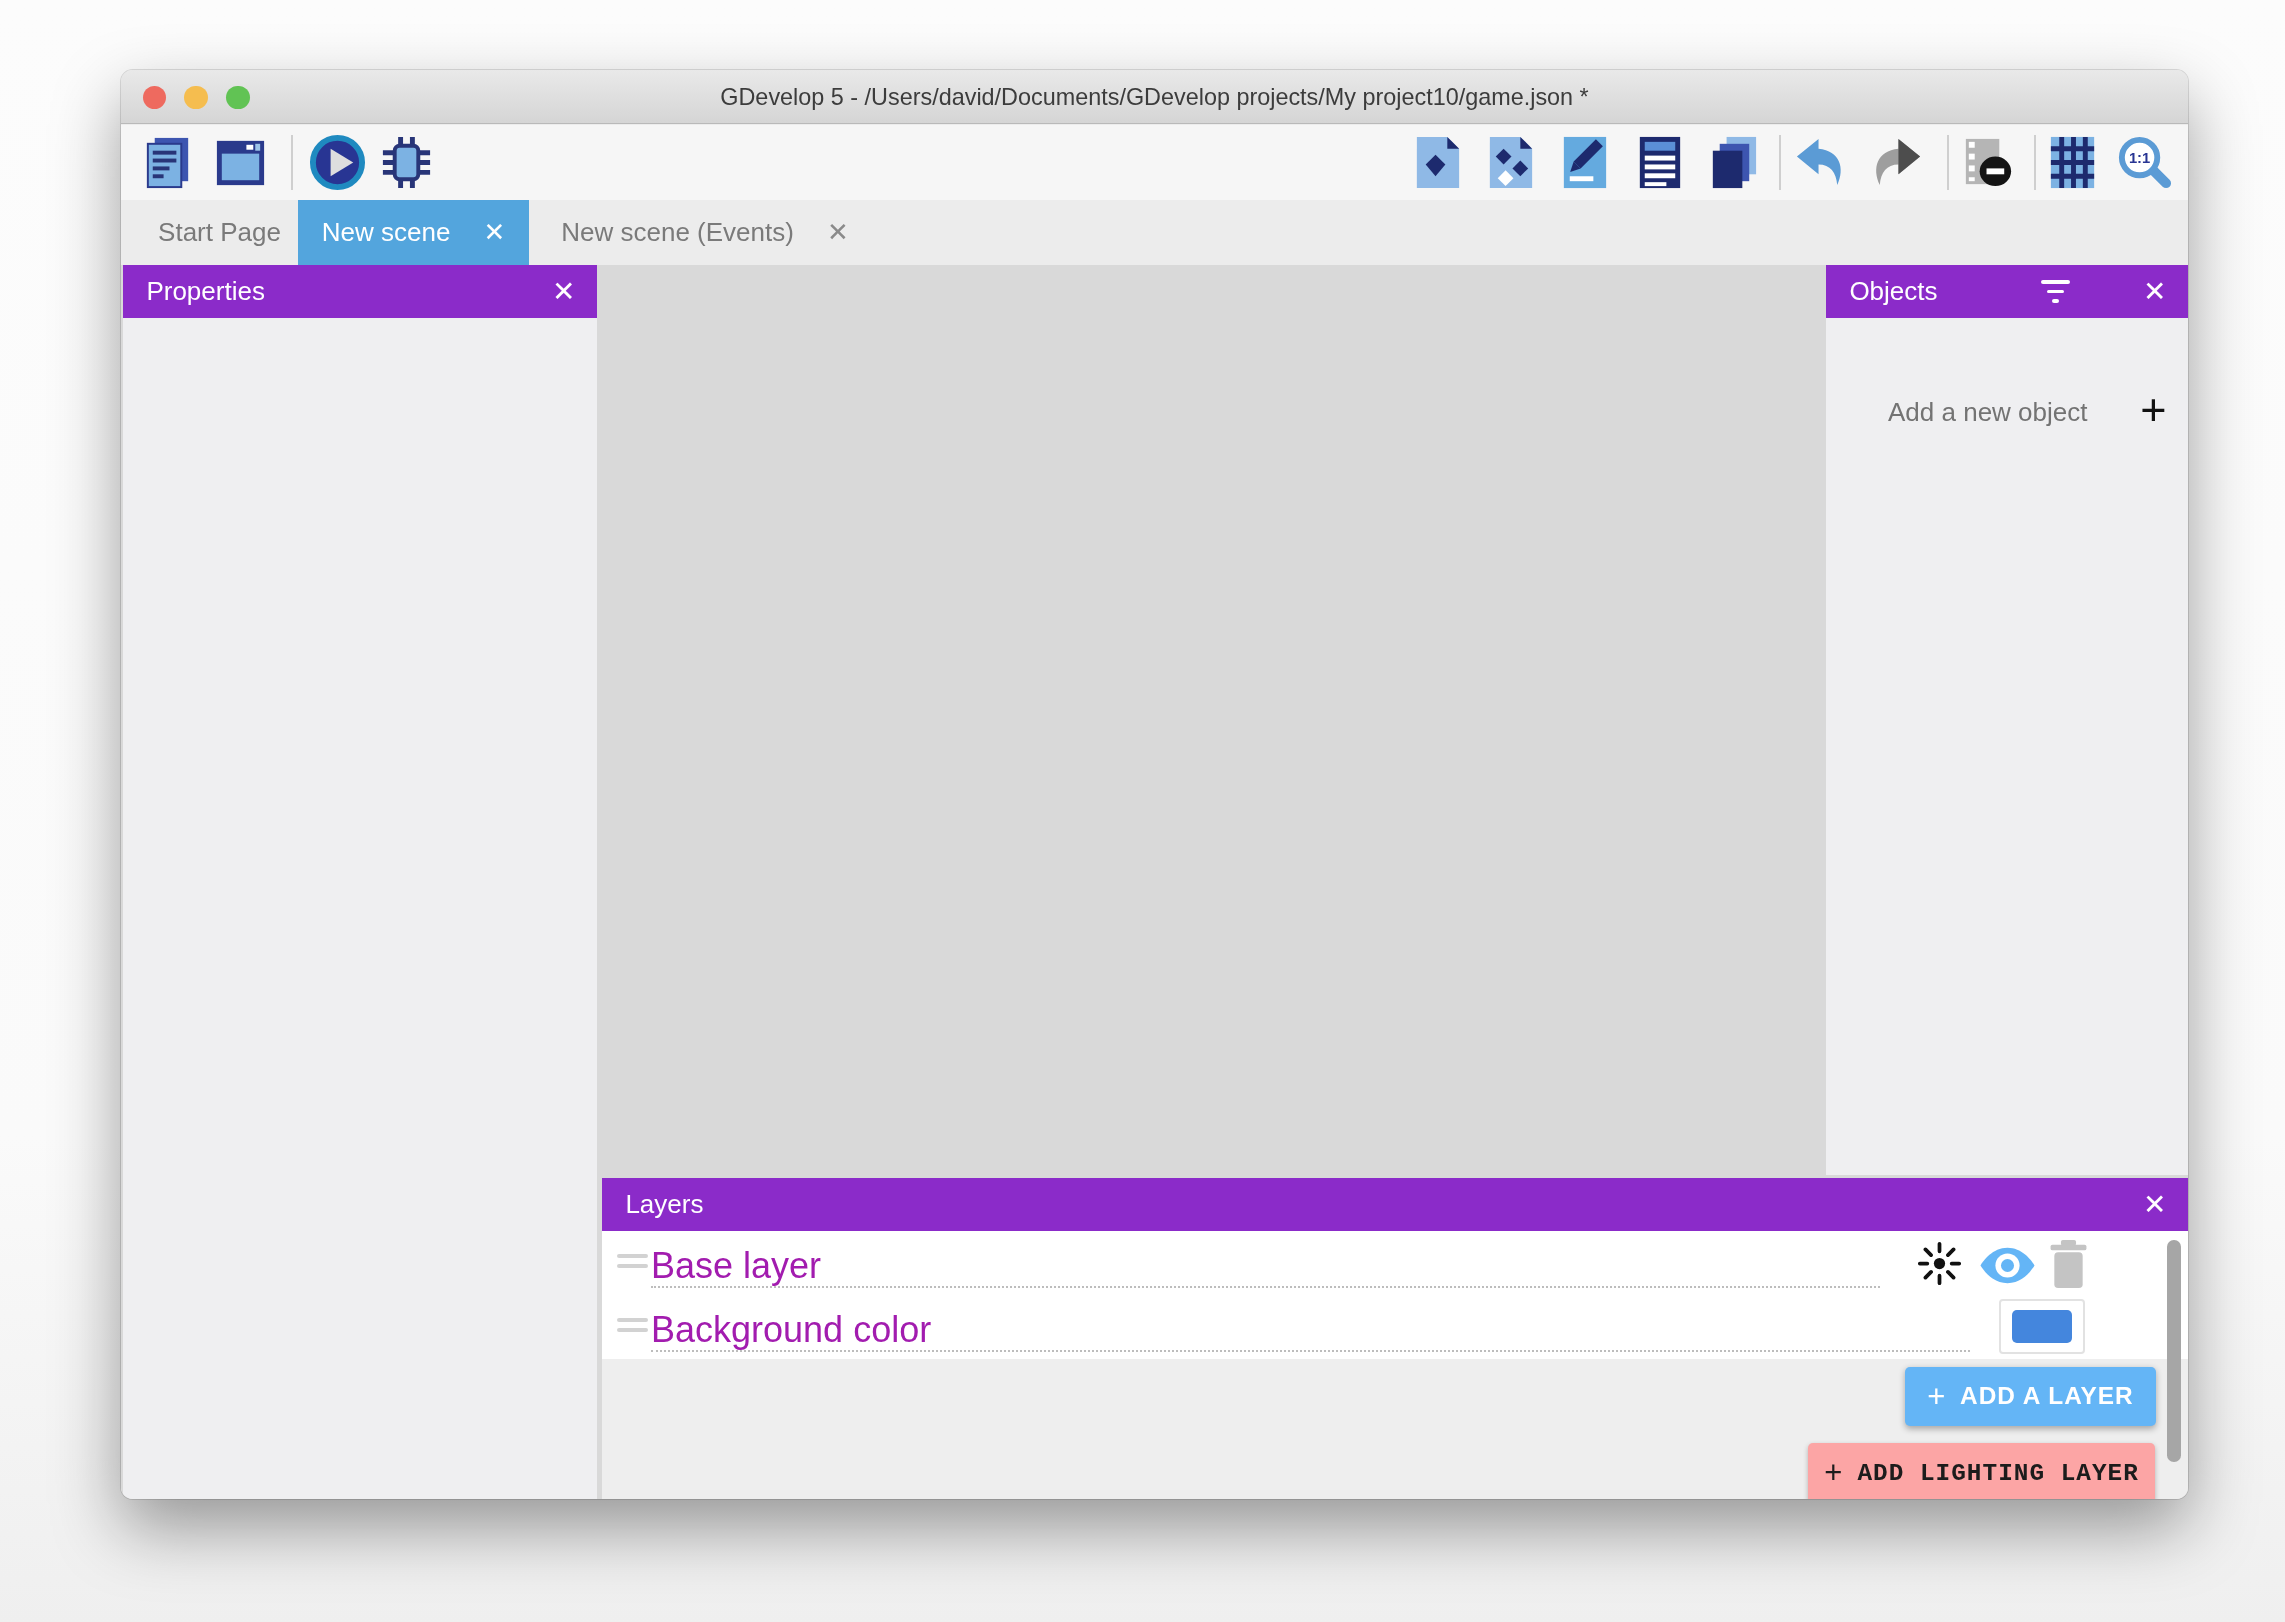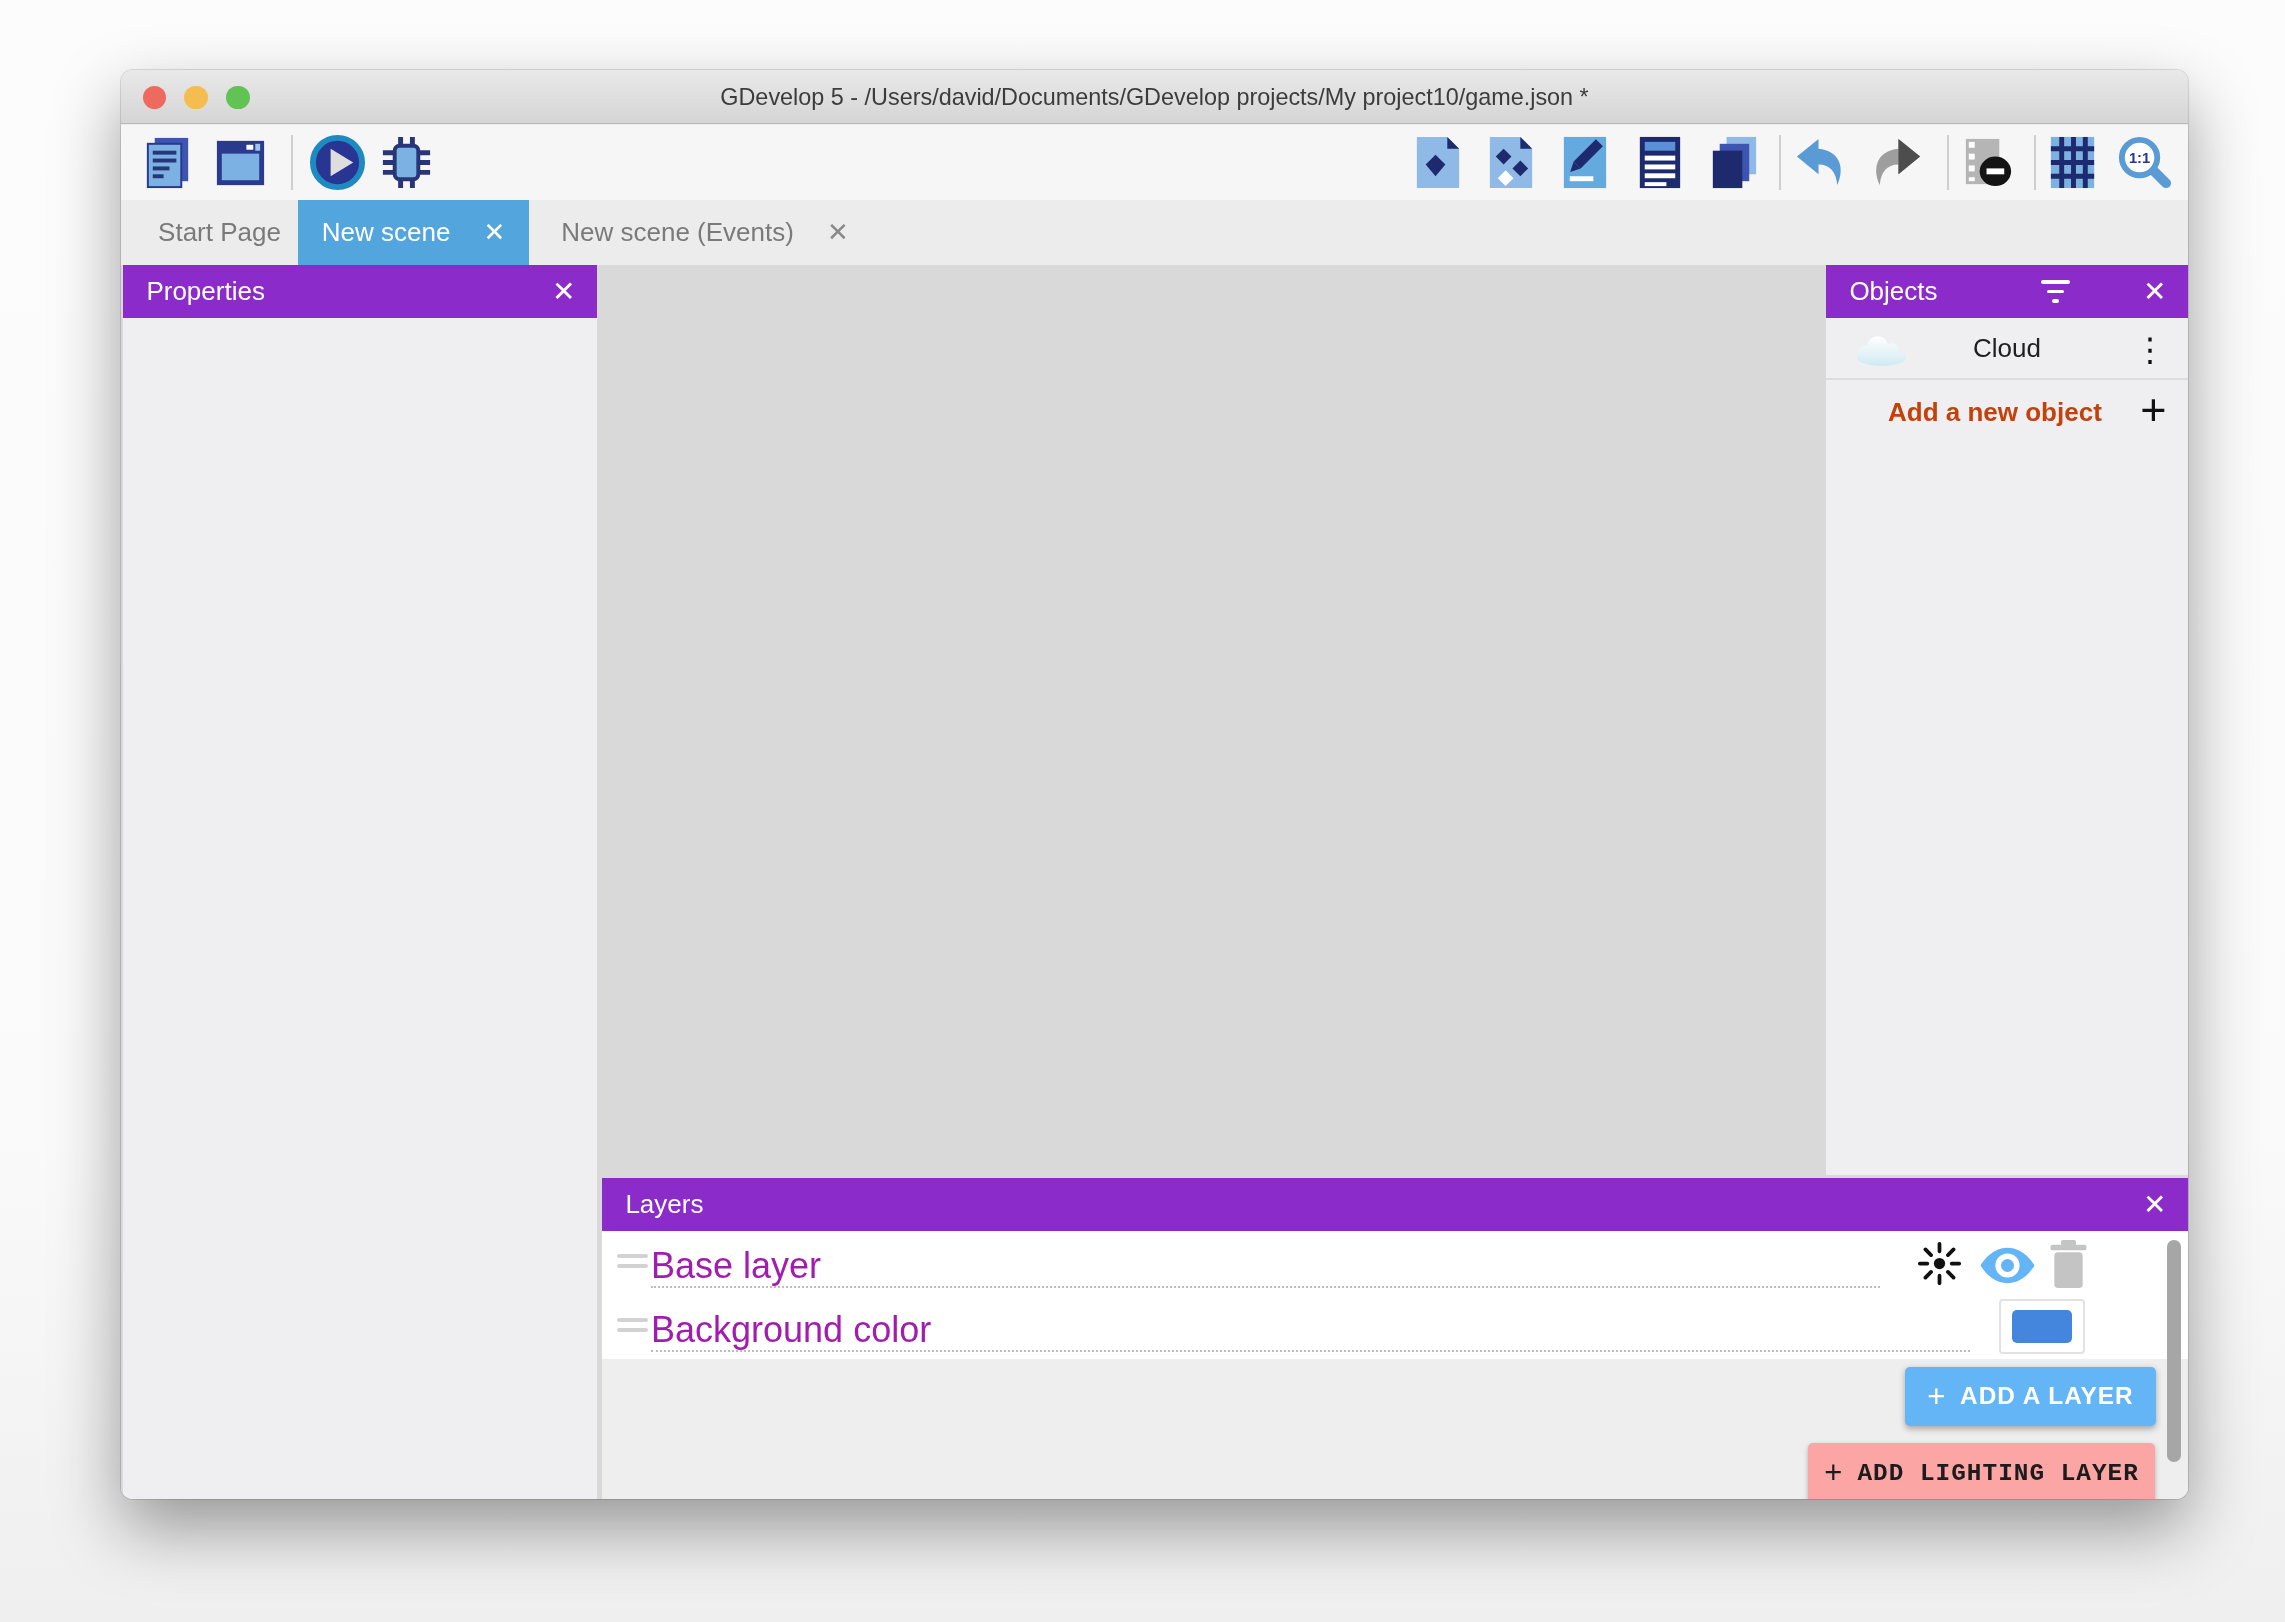--- a/index.html
+++ b/index.html
@@ -66,21 +66,21 @@
   .filter-icon i:nth-child(3){width:6.8px;}
   .objects .px { margin-left:0; }
   .obj-row { position:absolute; left:0; top:53px; width:100%; height:62px; display:flex;
     align-items:center; cursor:pointer; border-bottom:2px solid #dcdcdc; }
   .obj-thumb { position:absolute; left:27px; top:15.6px; width:57px; height:33px; }
   .obj-name { width:100%; text-align:center; font-size:26px; color:#202020; }
   .obj-dots { position:absolute; right:21.5px; top:11.7px; font-size:33px; color:#111;
     letter-spacing:0; cursor:pointer; }
   .add-row { position:absolute; left:0; top:117px; width:100%; height:60px; display:flex;
     align-items:center; cursor:pointer; }
-  .add-label { margin-left:62px; font-size:26px; color:#c2410c;font-weight:bold; }
+  .add-label { margin-left:62px; font-size:26px; color:#737373; }
   .add-plus { position:absolute; right:21.5px; top:2px; font-size:45px; color:#111; font-weight:300; }
   .search { position:absolute; left:0; bottom:0; width:100%; height:56px; background:#fff;
     border-top:2px solid #dcdcdc; display:flex; align-items:center; }
   .search input { flex:1; border:none; outline:none; background:transparent;
     font-size:26px; color:#333; margin-left:19.5px; font-family:"Liberation Sans",sans-serif; }
   .search input::placeholder { color:#9b9b9b; }
 
   
   .layers { position:absolute; left:481px; top:913px; width:1586px; height:321px; background:#eeeeee; }
   .lrows { position:absolute; left:0; top:53px; width:100%; height:128px; background:#ffffff; }
@@ -257,27 +257,20 @@
 
     <div class="objects">
       <div class="phead">
         <span class="ptitle">Objects</span>
         <span class="filter-icon">
             <i></i>
             <i></i>
             <i></i>
           </span>
         <span class="px">✕</span>
-      </div>
-      <div class="obj-row">
-        <svg class="obj-thumb" viewBox="0 0 58 34" width="57" height="33">
-            <use href="#cloudsym"></use>
-          </svg>
-        <span class="obj-name">Cloud</span>
-        <span class="obj-dots">⋮</span>
       </div>
       <div class="add-row">
         <span class="add-label">Add a new object</span>
         <span class="add-plus">+</span>
       </div>
     </div>
 
     <div class="layers">
       <div class="phead">
         <span class="ptitle">Layers</span>

